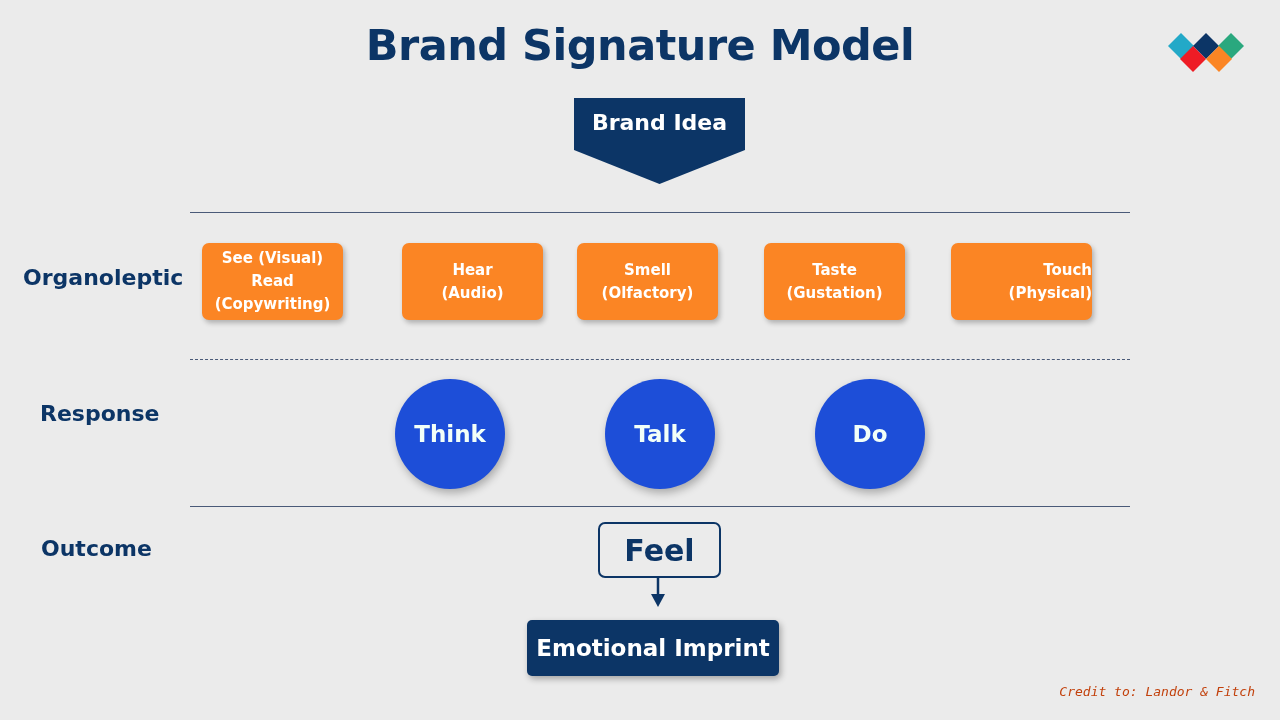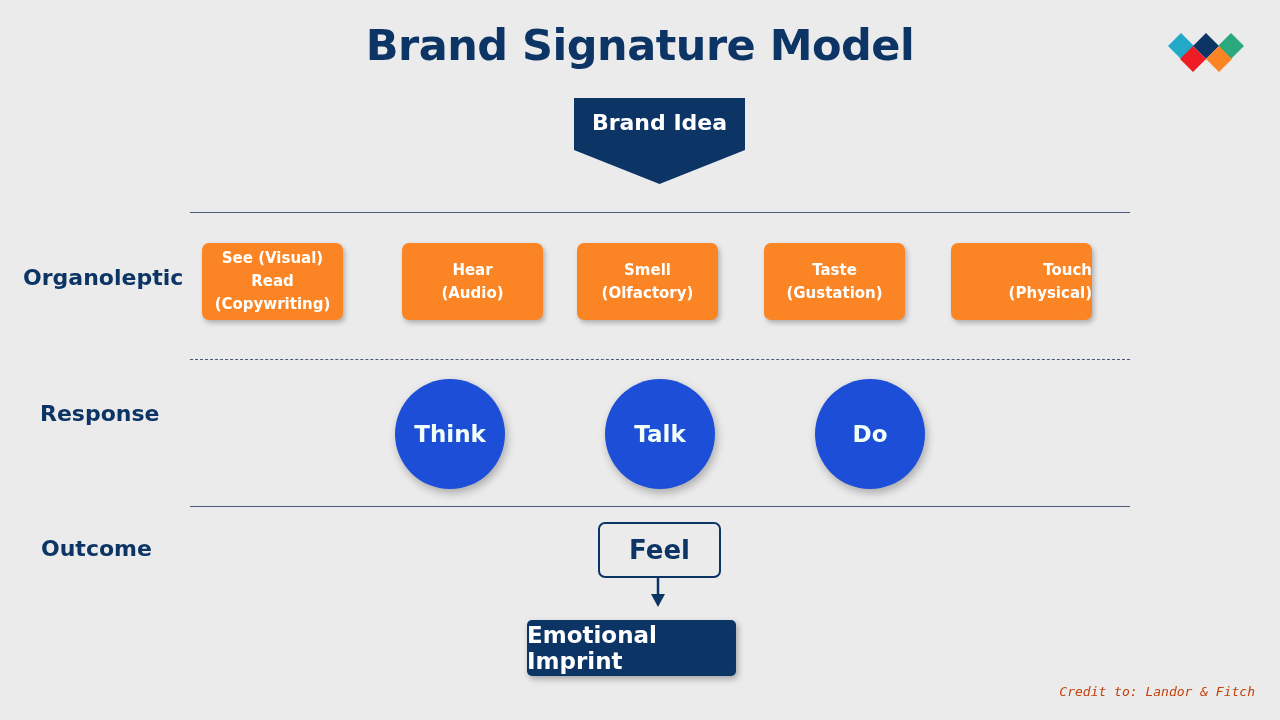--- a/index.html
+++ b/index.html
@@ -42,25 +42,25 @@
     position: absolute; top: 379px; width: 110px; height: 110px;
     border-radius: 50%; background: #1d4ed8;
     box-shadow: 2px 4px 8px rgba(0,0,0,0.28);
     color: #f2fff8; font-weight: bold; font-size: 23px;
     display: flex; align-items: center; justify-content: center;
   }
   .feel {
     position: absolute; left: 598px; top: 522px; width: 123px; height: 56px;
     border: 2px solid #0c3566; border-radius: 7px; background: #ebebeb;
     display: flex; align-items: center; justify-content: center;
-    font-weight: bold; font-size: 26px; color: #0c3566;
+    font-weight: bold; font-size: 30px; color: #0c3566;
   }
   .arrow { position: absolute; left: 650px; top: 578px; width: 16px; height: 30px; }
   .imprint {
-    position: absolute; left: 527px; top: 620px; width: 209px; height: 56px;
+    position: absolute; left: 527px; top: 620px; width: 252px; height: 56px;
     background: #0c3566; border-radius: 5px;
     box-shadow: 2px 3px 6px rgba(0,0,0,0.3);
     display: flex; align-items: center; justify-content: center;
     color: #ffffff; font-weight: bold; font-size: 23px;
   }
   .credit {
     position: absolute; right: 25px; top: 684px;
     font-family: "DejaVu Sans Mono", monospace; font-style: italic;
     font-size: 13px; color: #c2410c;
   }

